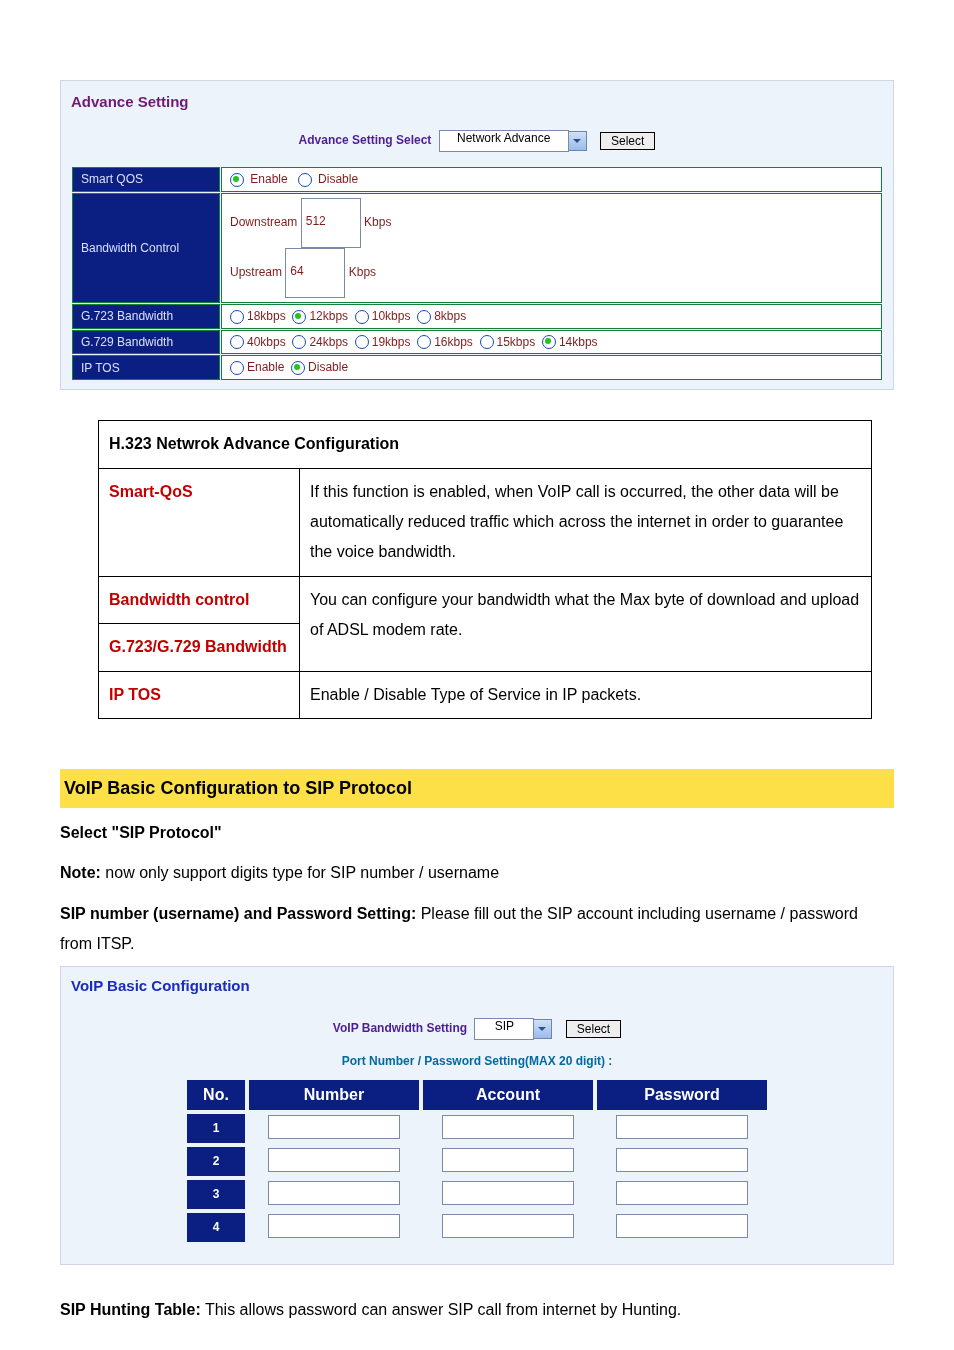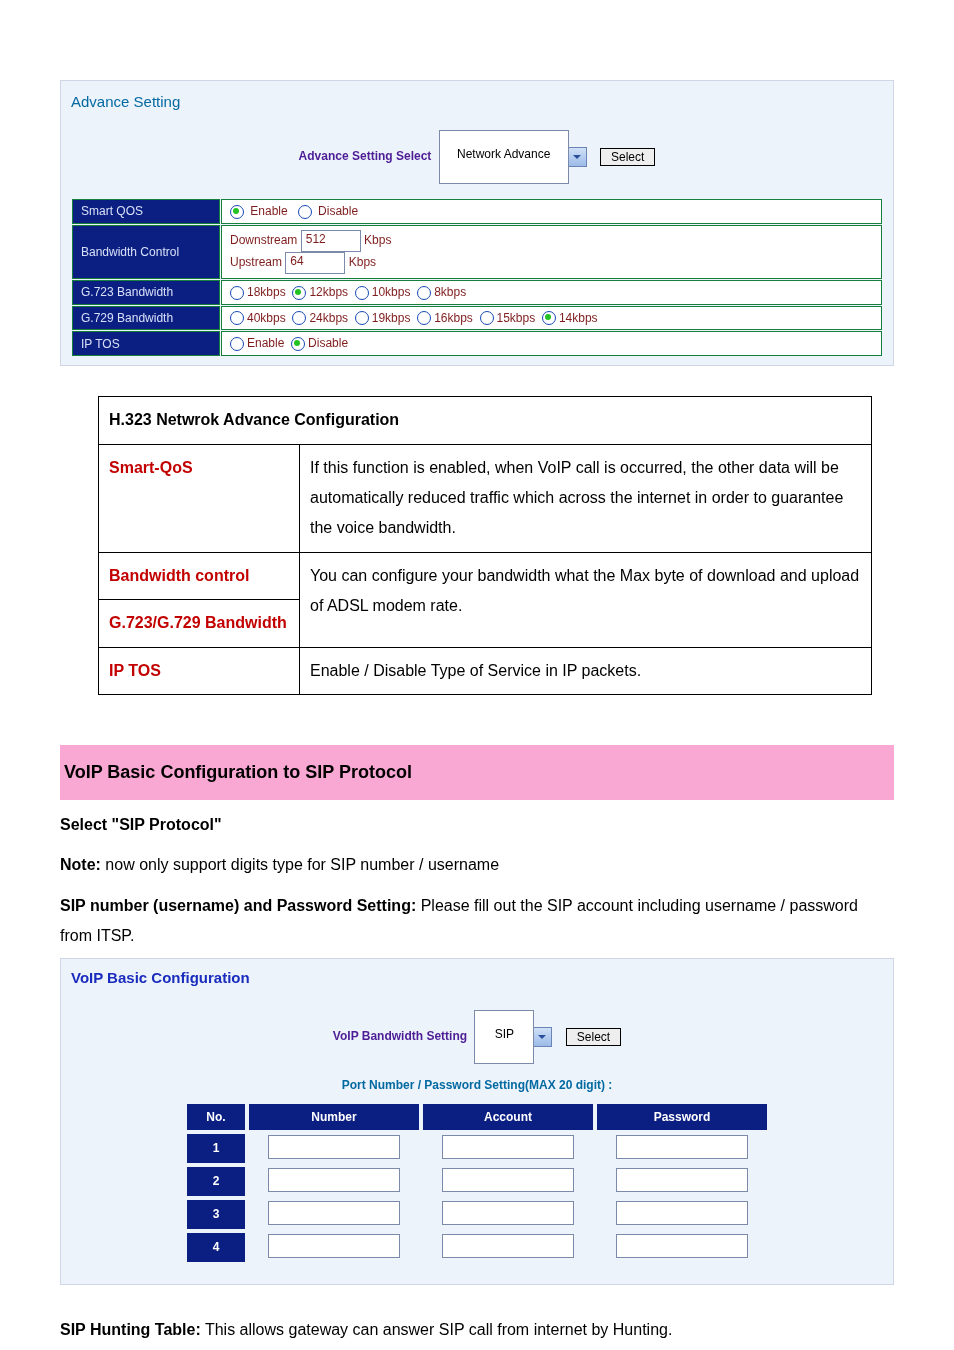--- a/index.html
+++ b/index.html
@@ -24,37 +24,37 @@
 
   
   .shot1 {
     background: #edf3fb;
     border: 1px solid #d0d6e6;
     padding: 12px 10px 8px 10px;
     font-family: Verdana, Arial, sans-serif;
     font-size: 12px;
   }
   .shot1-title {
-    color: #0369a1;
-    font-weight: normal;
+    color: #701a75;
+    font-weight: bold;
     font-size: 15px;
     margin-bottom: 20px;
   }
   .center-row {
     text-align: center;
     margin-bottom: 14px;
   }
   .labelbold { color:#4c1d95; font-weight:bold; font-size:12px; margin-right:4px; }
   .select-ctrl {
     display:inline-block;
     border:1px solid #7a8aa8;
     background:#fff;
     height:20px;
     font-size:12px;
-    padding:16px 4px;
+    padding:0 4px;
     vertical-align:middle;
     width:120px;
   }
   .drop-arrow {
     display:inline-block;
     width:18px; height:20px;
     background:linear-gradient(#cfe0f6,#9cbbe8);
     border:1px solid #6a84b6;
     border-left:none;
     box-sizing:border-box;
@@ -96,60 +96,60 @@
     content:"";
     position:absolute;
     left:2px;top:2px;width:6px;height:6px;
     border-radius:50%;
     background:#22c222;
   }
   .txtin {
     display:inline-block;
     border:1px solid #7a8aa8;
     height:18px;
-    padding:1px 4px;
+    padding:15px 4px;
     font-size:12px;
     background:#fff;
     width:50px;
     vertical-align:middle;
   }
 
   
   .expl-wrap { margin:30px 30px 0 30px; }
   .expl-table { width:100%; border-collapse:collapse;margin-left:8px; }
   .expl-table td, .expl-table th { border:1px solid #000; padding:8px 10px; vertical-align:top; font-size:16px; line-height:1.9; }
   .expl-head { font-weight:bold; background:#fff; }
   .expl-left { color:#c30000; font-weight:bold; width:180px; }
 
   
   .sec-bar {
-    background:#f9a8d4;
+    background:#fde047;
     font-weight:bold;
     font-size:18px;
-    padding:17px 4px;
+    padding:9px 4px;
     margin-top:50px;
   }
   .para { margin-top:10px; font-size:16px; line-height:1.9; }
   .para b { font-weight:bold; }
 
   
   .shot2 {
     background:#edf3fb;
     border:1px solid #d0d6e6;
     padding:10px 10px 18px 10px;
     margin-top:6px;
     font-family: Verdana, Arial, sans-serif;
     font-size:12px;
   }
   .shot2-title { color:#1a2cbd; font-weight:bold; font-size:15px; margin-bottom:24px; }
   .red-sub { color:#0369a1; font-weight:bold; text-align:center; font-size:12px; margin:14px 0 8px 0; }
 
   .sip-table { margin:0 auto; border-collapse:separate; border-spacing:4px; }
   .sip-table th {
-    background:#0b1e82; color:#fff; font-size:12px; font-weight:bold;
+    background:#0b1e82; color:#fff; font-size:16px; font-weight:bold;
     padding:6px 0; text-align:center;
   }
   .sip-table td.no-cell {
     background:#0b1e82; color:#fff; font-weight:bold; text-align:center;
     width:56px; font-size:12px;
   }
   .sip-table td.in-cell { text-align:center; }
   .sip-in {
     display:inline-block;
     width:130px; height:22px;
@@ -312,17 +312,17 @@
         <td class="no-cell">4</td>
         <td class="in-cell"><span class="sip-in"></span></td>
         <td class="in-cell"><span class="sip-in"></span></td>
         <td class="in-cell"><span class="sip-in"></span></td>
       </tr>
     </tbody>
       </table>
   </div>
 
   <div class="para" style="margin-top:30px">
-    <b>SIP Hunting Table:</b><span> This allows gateway can answer SIP call from internet by Hunting.</span>
+    <b>SIP Hunting Table:</b><span> This allows password can answer SIP call from internet by Hunting.</span>
   </div>
 
   <div class="page-no">40</div>
 </div>
 
 </body></html>

